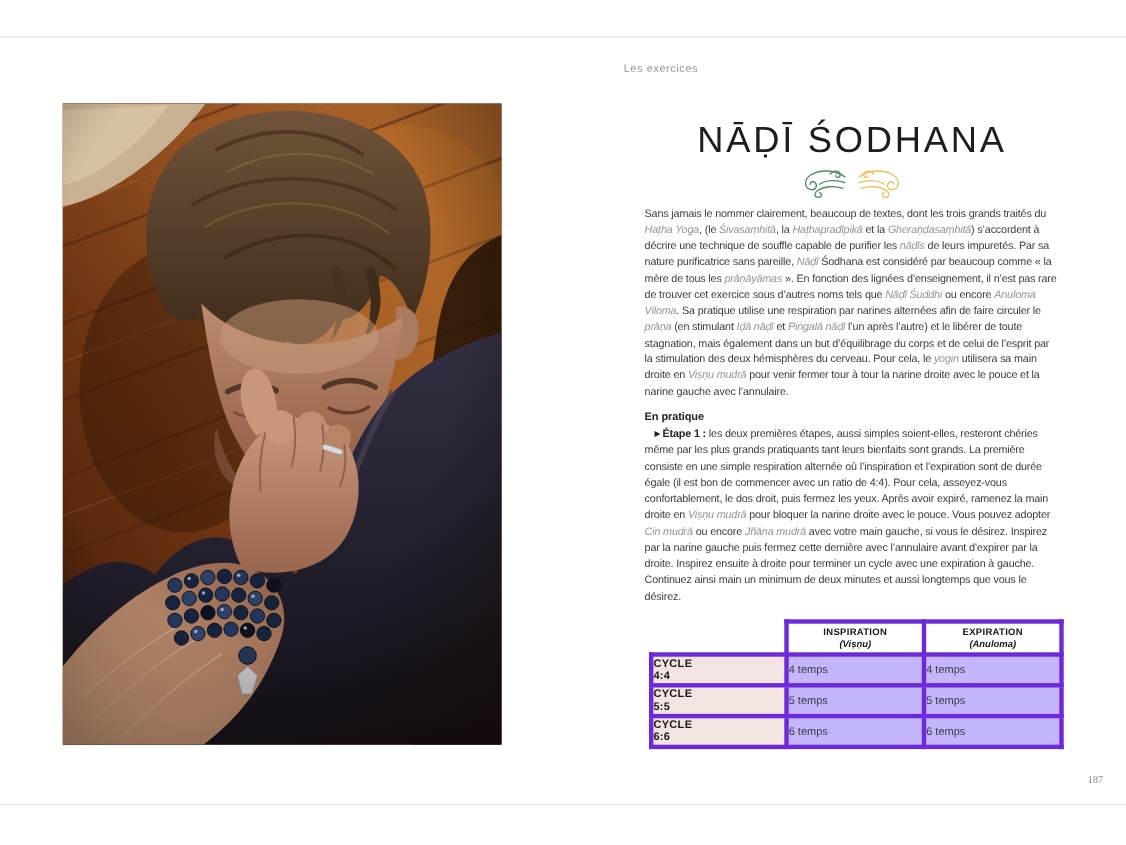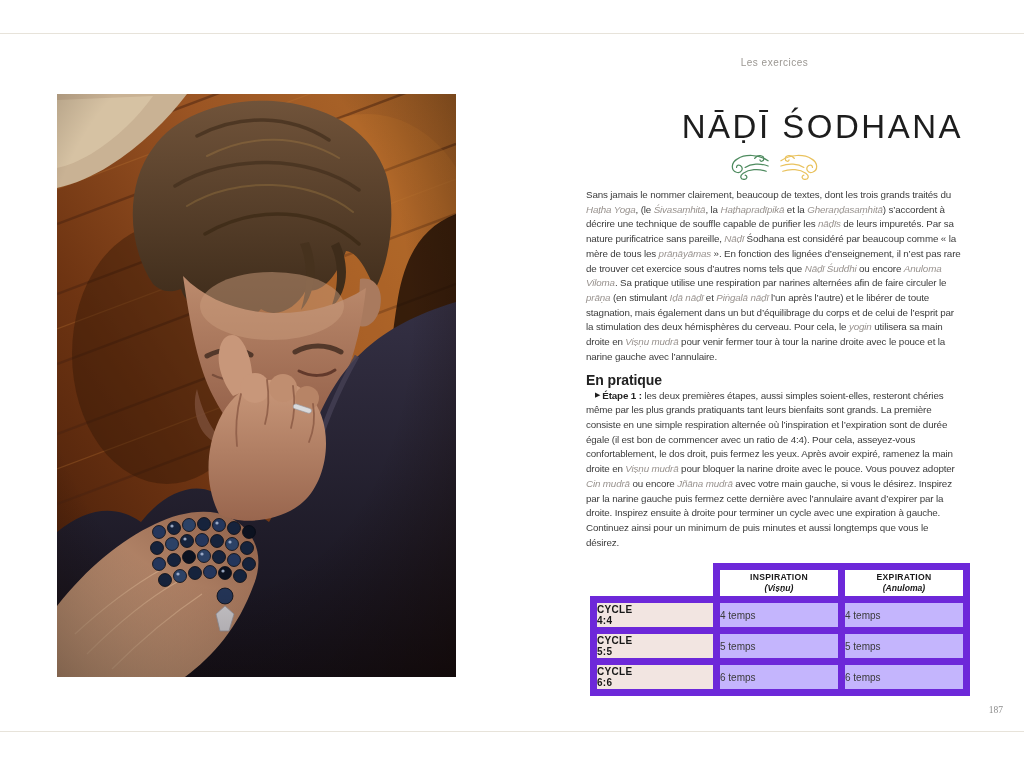--- a/index.html
+++ b/index.html
@@ -6,64 +6,64 @@
   body{
     width:1024px;height:768px;background:#ffffff;
     font-family:"Liberation Sans","DejaVu Sans",sans-serif;
     color:#3c3c3c;overflow:hidden;position:relative;
   }
   .rule{position:absolute;left:0;width:1024px;height:1px;background:#e7e3da;}
   #rule-top{top:33px;}
   #rule-bottom{top:731px;}
 
   #running-head{
-    position:absolute;left:586px;top:57px;width:377px;
-    text-align:center;font-size:10px;color:#9b9792;letter-spacing:.5px;
+    position:absolute;left:567px;top:57px;width:377px;
+    text-align:left;font-size:10px;color:#9b9792;letter-spacing:.5px;
   }
   #page-number{
     position:absolute;left:958px;top:705px;width:45px;
     text-align:right;font-size:9.5px;color:#8c8c8c;font-family:Liberation Serif, serif;
   }
 
   #photo{
     position:absolute;left:57px;top:94px;width:399px;height:583px;
     overflow:hidden;background:#5e2c10;
   }
 
   #text-col{position:absolute;left:586px;top:108px;width:377px;}
 
   #title{
-    margin:0;height:42px;text-align:right;
+    margin:0;height:42px;text-align:center;
     font-size:33px;font-weight:400;letter-spacing:2.5px;color:#1d1d1d;
     white-space:nowrap;
   }
   #flourish-row{height:32px;display:flex;justify-content:center;align-items:center;gap:9px;}
 
   .body-text{
     margin:0;font-size:9.8px;line-height:14.7px;color:#3c3c3c;
     letter-spacing:-0.15px;text-align:left;
   }
   #intro{margin-top:6px;}
   #practice-heading{
-    margin:0;margin-top:9px;font-size:14px;font-weight:bold;color:#222;
+    margin:0;margin-top:9px;font-size:10px;font-weight:bold;color:#222;
     line-height:14.7px;letter-spacing:-0.1px;
   }
   #practice-body{text-indent:9px;}
   #practice-continue{text-indent:0;}
 
   .seg-i{font-style:italic;color:#98928e;}
   .seg-b{font-weight:bold;color:#222;}
   .seg-arr{font-size:7px;color:#1d1d1d;vertical-align:1.5px;letter-spacing:0;}
 
   #cycles-table{
     margin-top:13px;margin-left:4px;
     border-collapse:collapse;table-layout:fixed;width:373px;
   }
   #cycles-table td,#cycles-table th{
-    border:7px solid #6d28d9;padding:0;vertical-align:middle;
+    border:4px solid #6d28d9;padding:0;vertical-align:middle;
   }
   .blank-cell{border:none !important;background:transparent;}
   .head-cell{
     height:26px;text-align:center;font-size:8.6px;font-weight:bold;color:#181818;
     line-height:11px;letter-spacing:.3px;background:#fff;
   }
   .head-sub{font-style:italic;letter-spacing:0;}
   .cycle-cell{
     height:24px;background:#f2e5e1;
     font-size:10px;font-weight:bold;color:#181818;line-height:11px;letter-spacing:.3px;
@@ -265,21 +265,21 @@
         <path d="M30 5.5 C33 1 39.5 2 39.5 6 C39.5 9 35.5 9.3 35.5 7"></path>
       </g>
     </svg>
   </div>
 
   <p id="intro" class="body-text"><span>Sans jamais le nommer clairement, beaucoup de textes, dont les trois grands traités du </span><span class="seg-i">Haṭha Yoga</span><span>, (le </span><span class="seg-i">Śivasaṃhitā</span><span>, la </span><span class="seg-i">Haṭhapradīpikā</span><span> et la </span><span class="seg-i">Gheraṇḍasaṃhitā</span><span>) s’accordent à décrire une technique de souffle capable de purifier les </span><span class="seg-i">nāḍīs</span><span> de leurs impuretés. Par sa nature purificatrice sans pareille, </span><span class="seg-i">Nāḍī</span><span> Śodhana est considéré par beaucoup comme « la mère de tous les </span><span class="seg-i">prāṇāyāmas</span><span> ». En fonction des lignées d’enseignement, il n’est pas rare de trouver cet exercice sous d’autres noms tels que </span><span class="seg-i">Nāḍī Śuddhi</span><span> ou encore </span><span class="seg-i">Anuloma Viloma</span><span>. Sa pratique utilise une respiration par narines alternées afin de faire circuler le </span><span class="seg-i">prāṇa</span><span> (en stimulant </span><span class="seg-i">Iḍā nāḍī</span><span> et </span><span class="seg-i">Piṅgalā nāḍī</span><span> l’un après l’autre) et le libérer de toute stagnation, mais également dans un but d’équilibrage du corps et de celui de l’esprit par la stimulation des deux hémisphères du cerveau. Pour cela, le </span><span class="seg-i">yogin</span><span> utilisera sa main droite en </span><span class="seg-i">Viṣṇu mudrā</span><span> pour venir fermer tour à tour la narine droite avec le pouce et la narine gauche avec l’annulaire.</span></p>
 
   <h2 id="practice-heading">En pratique</h2>
 
   <p id="practice-body" class="body-text"><span class="seg-arr">▶ </span><span class="seg-b">Étape 1 : </span><span>les deux premières étapes, aussi simples soient-elles, resteront chéries même par les plus grands pratiquants tant leurs bienfaits sont grands. La première consiste en une simple respiration alternée où l’inspiration et l’expiration sont de durée égale (il est bon de commencer avec un ratio de 4:4). Pour cela, asseyez-vous confortablement, le dos droit, puis fermez les yeux. Après avoir expiré, ramenez la main droite en </span><span class="seg-i">Viṣṇu mudrā</span><span> pour bloquer la narine droite avec le pouce. Vous pouvez adopter </span><span class="seg-i">Cin mudrā</span><span> ou encore </span><span class="seg-i">Jñāna mudrā</span><span> avec votre main gauche, si vous le désirez. Inspirez par la narine gauche puis fermez cette dernière avec l’annulaire avant d’expirer par la droite. Inspirez ensuite à droite pour terminer un cycle avec une expiration à gauche.</span></p>
-  <p id="practice-continue" class="body-text">Continuez ainsi pour un minimum de puis minutes et aussi longtemps que vous le désirez.</p>
+  <p id="practice-continue" class="body-text">Continuez ainsi main un minimum de deux minutes et aussi longtemps que vous le désirez.</p>
 
   <table id="cycles-table">
     <colgroup>
         <col class="c-cycle">
         <col class="c-insp">
         <col class="c-exp">
       </colgroup>
     <tbody>
       <tr>
         <td class="blank-cell"></td>

